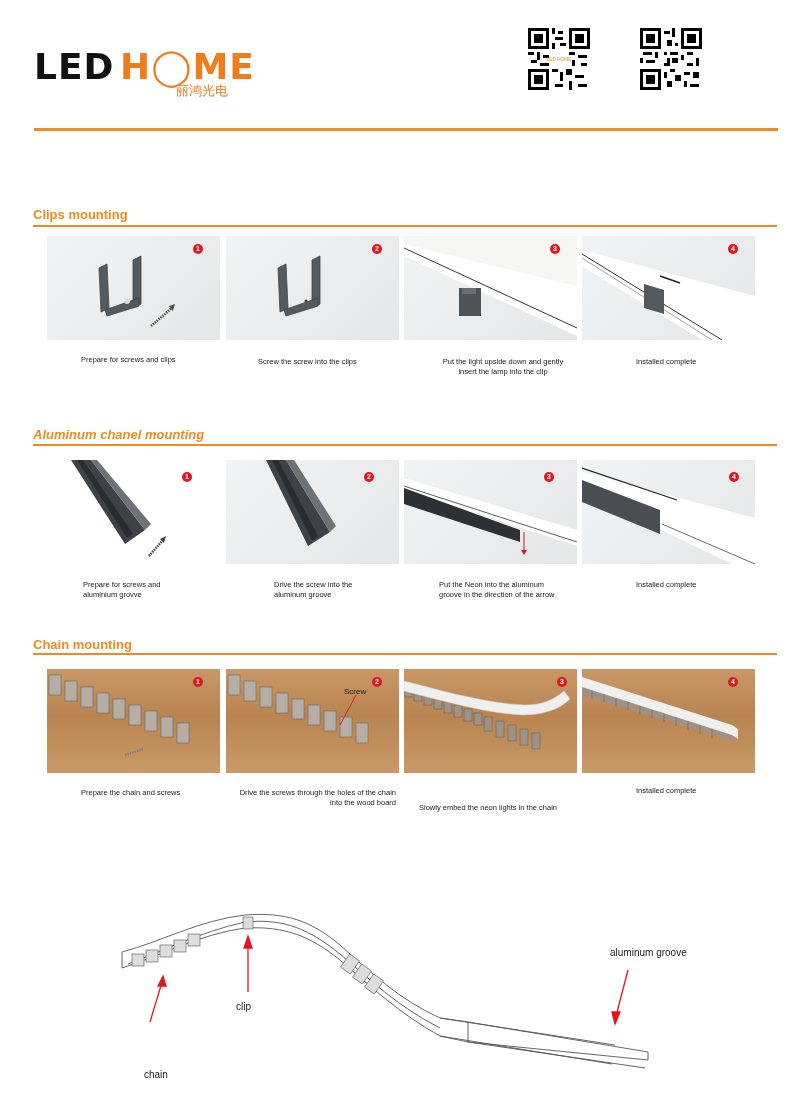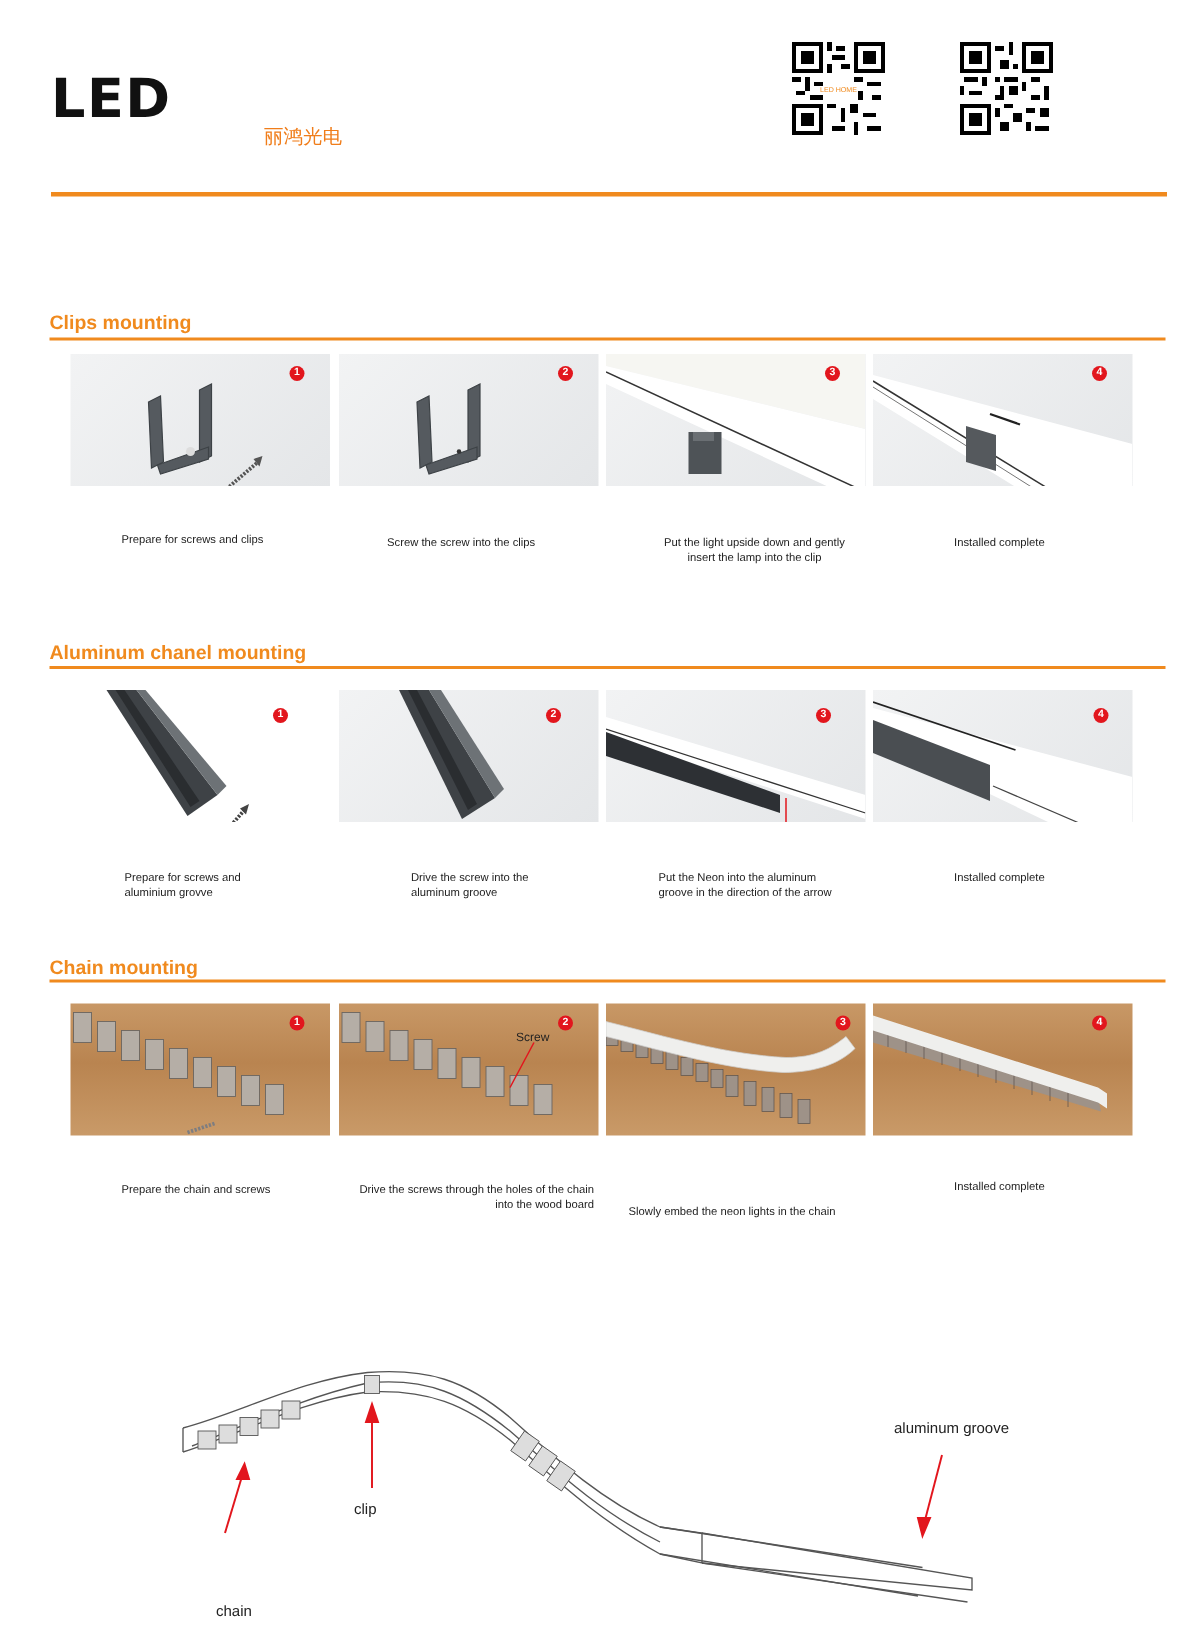--- a/index.html
+++ b/index.html
@@ -11,39 +11,40 @@
   .logo-led { position: absolute; left: 0; top: 8px; font-size: 36px; font-weight: bold; color: #111; letter-spacing: 1px; font-family: "DejaVu Sans", sans-serif; }
   .logo-home { position: absolute; left: 86px; top: 8px; font-size: 36px; font-weight: bold; color: #f07d1a; letter-spacing: 1px; font-family: "DejaVu Sans", sans-serif; }
   .logo-cn { position: absolute; left: 142px; top: 44px; font-size: 13px; color: #f07d1a; font-family: Liberation Serif, serif; }
   .qr { position: absolute; top: 28px; width: 62px; height: 62px; background: #fff; }
   .qr svg { width: 100%; height: 100%; }
   .header-rule { position: absolute; left: 34px; top: 128px; width: 744px; height: 3px; background: #f08a1e; }
   .section-title { position: absolute; left: 33px; font-size: 13px; font-weight: bold; color: #f08a1e; }
   .section-rule { position: absolute; left: 33px; width: 744px; height: 2px; background: #f08a1e; }
 
   .step { position: absolute; width: 173px; }
-  .step-image { position: absolute; left: 0; top: 0; width: 173px; height: 88px; overflow: hidden; background: #eceef0; }
+  .step-image { position: absolute; left: 0; top: 0; width: 173px; height: 104px; overflow: hidden; background: #eceef0; }
   .step-image.wood { background: linear-gradient(180deg, #c89866 0%, #b98450 45%, #c99a68 100%); }
   .step-image.white { background: #ffffff; }
   .step-image.grey { background: linear-gradient(135deg, #f2f3f4 0%, #e4e6e8 100%); }
   .step-badge { position: absolute; top: 8px; right: 17px; width: 10px; height: 10px; border-radius: 50%; background: #e2161d; color: #fff; font-size: 7px; font-weight: bold; text-align: center; line-height: 10px; }
   .step-caption { position: absolute; font-size: 7.5px; line-height: 10px; color: #222; }
 
   .screw-label { position: absolute; font-size: 8px; color: #222; }
 
   
   .diagram { position: absolute; left: 100px; top: 890px; width: 650px; height: 200px; }
   .diagram svg { width: 650px; height: 200px; }
   .diag-label { position: absolute; font-size: 10px; color: #222; }
 </style>
 </head>
 <body>
 
 <div class="logo">
   <span class="logo-led">LED</span>
+  <span class="logo-home">H◯ME</span>
   <span class="logo-cn">丽鸿光电</span>
 </div>
 
 <div class="qr" style="left:528px;">
   <svg viewBox="0 0 21 21" shape-rendering="crispEdges">
     <rect width="21" height="21" fill="#fff"></rect>
     <g fill="#000">
       <rect x="0" y="0" width="7" height="7"></rect>
         <rect x="1" y="1" width="5" height="5" fill="#fff"></rect>
         <rect x="2" y="2" width="3" height="3"></rect>
@@ -179,21 +180,21 @@
       <line x1="0" y1="18" x2="140" y2="104" stroke="#333" stroke-width="1"></line>
       <line x1="0" y1="22" x2="130" y2="104" stroke="#666" stroke-width="0.6"></line>
       <line x1="78" y1="40" x2="98" y2="47" stroke="#222" stroke-width="1.5"></line>
       <polygon points="62,48 82,54 82,78 62,72" fill="#55595d"></polygon>
     </svg>
     <div class="step-badge">4</div>
   </div>
   <div class="step-caption" style="left:54px; top:121px;">Installed complete</div>
 </div>
 
-<div class="section-title" style="top:427px;">Aluminum chanel mounting</div>
+<div class="section-title" style="top:427px;font-style:italic;">Aluminum chanel mounting</div>
 <div class="section-rule" style="top:444px;"></div>
 
 <div class="step" style="left:47px; top:460px;">
   <div class="step-image white">
     <svg width="173" height="104" viewBox="0 0 173 104">
       <polygon points="24,0 44,0 98,70 78,84" fill="#3e4246"></polygon>
       <polygon points="44,0 50,0 104,64 98,70" fill="#6d7276"></polygon>
       <polygon points="30,0 36,0 86,74 80,78" fill="#2a2d30"></polygon>
       <line x1="102" y1="96" x2="116" y2="80" stroke="#444" stroke-width="2.5" stroke-dasharray="1.5 1"></line>
       <polygon points="113,79 119,76 117,83" fill="#444"></polygon>
@@ -363,14 +364,14 @@
       <line x1="50" y1="132" x2="62" y2="92"></line>
         <polygon points="58,96 66,96 63,86"></polygon>
       <line x1="148" y1="102" x2="148" y2="54"></line>
         <polygon points="144,58 152,58 148,46"></polygon>
       <line x1="528" y1="80" x2="516" y2="126"></line>
         <polygon points="512,122 520,122 515,134"></polygon>
     </g>
   </svg>
   <div class="diag-label" style="left:44px; top:143px;margin-top:36px;">chain</div>
   <div class="diag-label" style="left:136px; top:111px;">clip</div>
-  <div class="diag-label" style="left:496px; top:57px;text-align:center;">aluminum groove</div>
+  <div class="diag-label" style="left:510px; top:57px;text-align:center;">aluminum groove</div>
 </div>
 
 </body></html>

